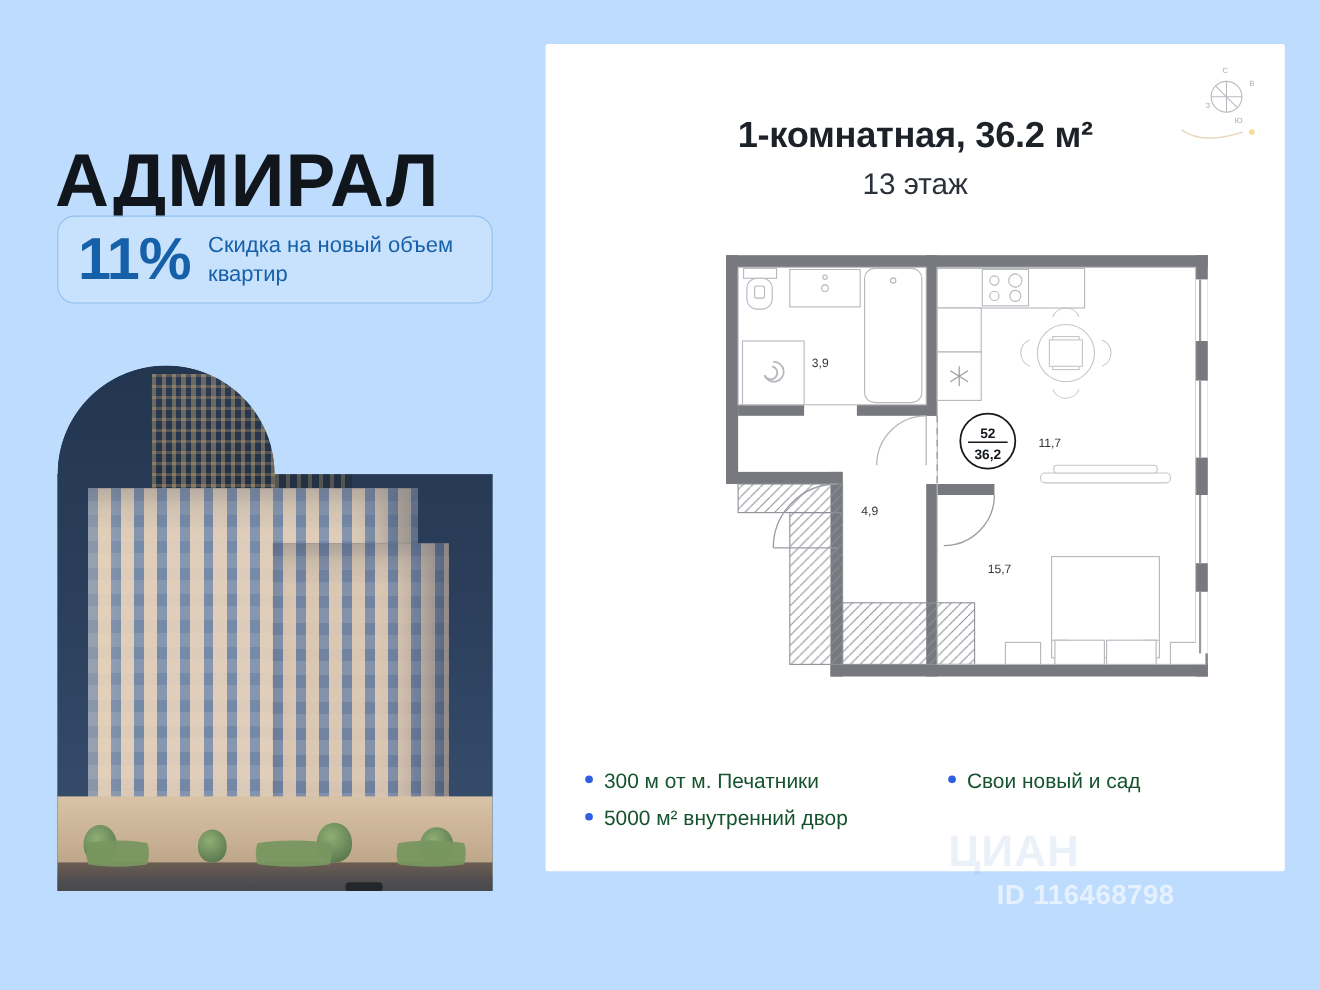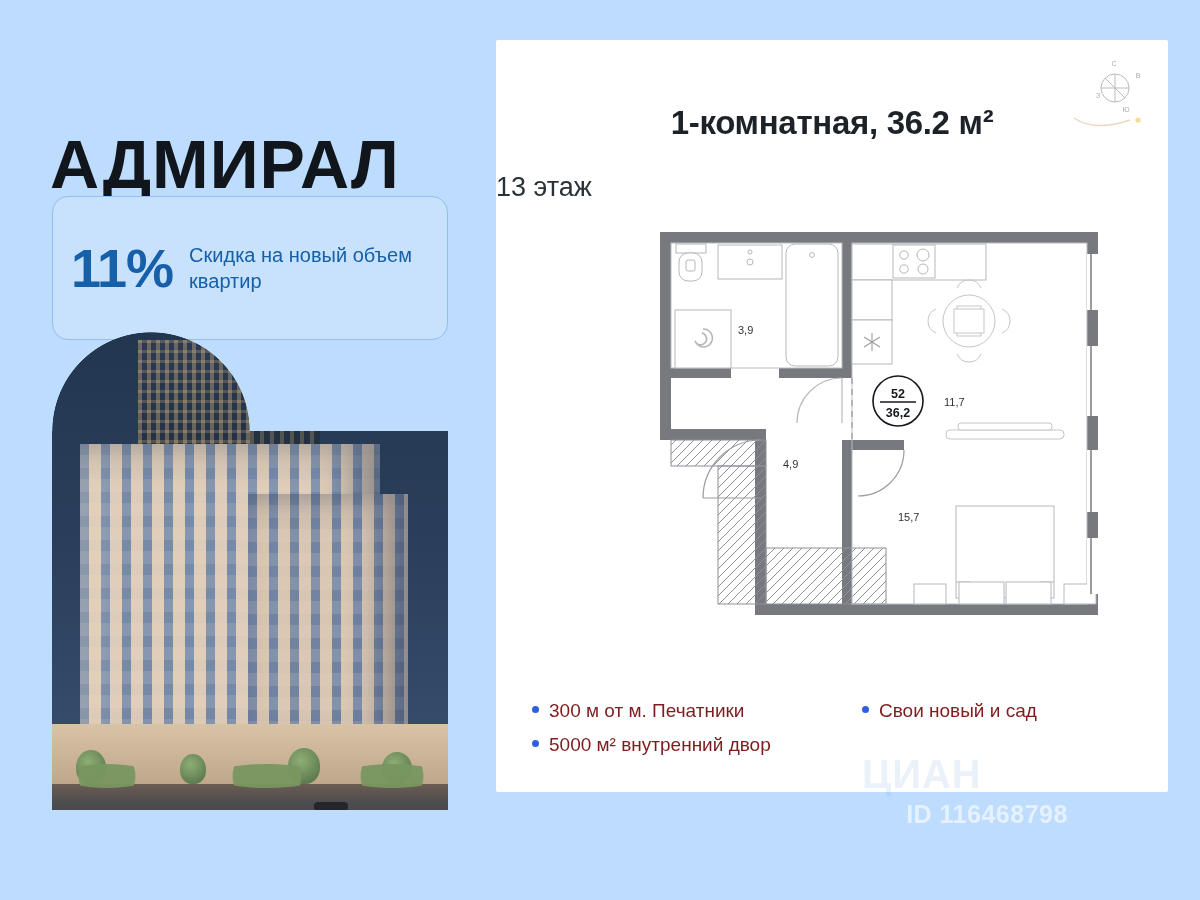--- a/index.html
+++ b/index.html
@@ -16,21 +16,21 @@
 
   #brand-logo {
     position: absolute; left: 50px; top: 88px;
     width: 400px; height: 70px;
     font-size: 68px; font-weight: 700; letter-spacing: 1px;
     color: #10161c; line-height: 70px; white-space: nowrap; margin-top: 41px;
   }
 
   #discount-badge {
     position: absolute; left: 52px; top: 196px;
-    width: 396px; height: 144px;
+    width: 396px; height: 80px;
     background: #c8e1fd; border: 1.5px solid #8fc0ef;
     border-radius: 16px;
     display: flex; align-items: center; padding: 0 18px;
   }
   #discount-value {
     font-size: 54px; font-weight: 700; color: #1560a8;
     letter-spacing: -1px; line-height: 1; white-space: nowrap;
   }
   #discount-text {
     margin-left: 16px; font-size: 20px; font-weight: 400;
@@ -124,39 +124,39 @@
     width: 672px; height: 752px;
     background: #ffffff; border-radius: 2px;
   }
   #plan-title {
     position: absolute; left: 0; right: 0; top: 64px;
     text-align: center; font-size: 33px; font-weight: 700;
     color: #1d2228; letter-spacing: -.3px;
   }
   #plan-subtitle {
     position: absolute; left: 0; right: 0; top: 112px;
-    font-size: 27px; font-weight: 400; color: #2b3138; margin-top: 20px;
+    text-align: center; font-size: 27px; font-weight: 400; color: #2b3138;
   }
 
   
   #compass { position:absolute; right: 18px; top: 14px; width: 82px; height: 82px; opacity:.55; }
 
   
   #floorplan { position: absolute; left: 150px; top: 178px; width: 470px; height: 420px; }
   #floorplan svg { width: 100%; height: 100%; display:block; }
 
   .area-label { font-family:"Liberation Sans",sans-serif; font-size:11px; fill:#2f3439; }
   .badge-num  { font-family:"Liberation Sans",sans-serif; font-size:12.5px; font-weight:700; fill:#15191e; text-anchor:middle; }
 
   
   #features {
     position: absolute; left: 36px; top: 660px; width: 610px;
     display: grid; grid-template-columns: 330px 280px; row-gap: 12px;
   }
-  .feature { display: flex; align-items: baseline; font-size: 19px; color: #7f1d1d; }
+  .feature { display: flex; align-items: baseline; font-size: 19px; color: #14532d; }
   .feature .dot {
     width: 7px; height: 7px; border-radius: 50%; background: #2f5fe0;
     margin-right: 10px; flex: 0 0 auto; position: relative; top: -4px;
   }
 
   
   #watermark-brand {
     position: absolute; left: 862px; top: 752px; width: 250px;
     font-size: 40px; font-weight: 700;
     color: rgba(130,170,220,.17); letter-spacing: 1px; pointer-events:none;

